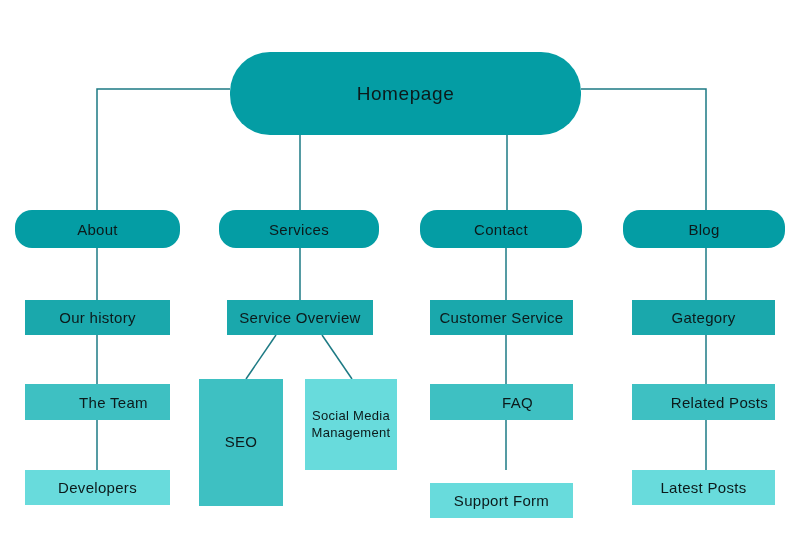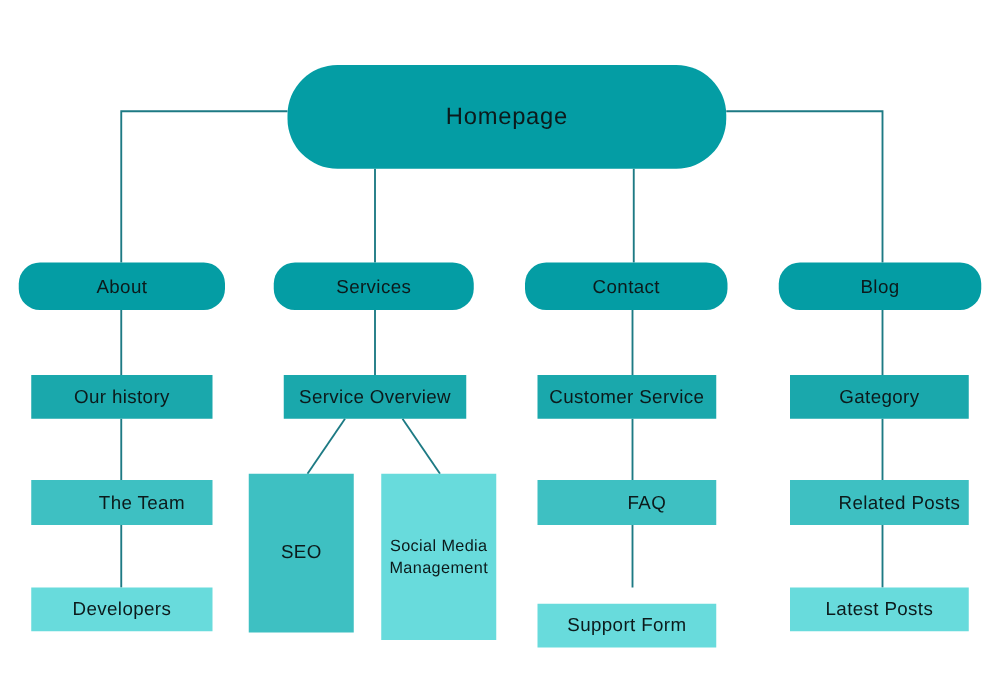--- a/index.html
+++ b/index.html
@@ -108,15 +108,15 @@
   <div class="node lvl4" style="left:632px; top:384px; width:143px; height:36px;">Related Posts</div>
 
   <div class="node lvl5" style="left:25px; top:470px; width:145px; height:35px;">Developers</div>
 
   <div class="node lvl5" style="left:430px; top:483px; width:143px; height:35px;">Support Form</div>
 
   <div class="node lvl5" style="left:632px; top:470px; width:143px; height:35px;">Latest Posts</div>
 
   <div class="node lvl4 tall" style="left:199px; top:379px; width:84px; height:127px;">SEO</div>
 
-  <div class="node lvl5 tall small-text" style="left:305px; top:379px; width:92px; height:133px;">Social Media Management</div>
+  <div class="node lvl5 tall small-text" style="left:305px; top:379px; width:92px; height:91px;">Social Media Management</div>
 
 </div>
 
 </body></html>

